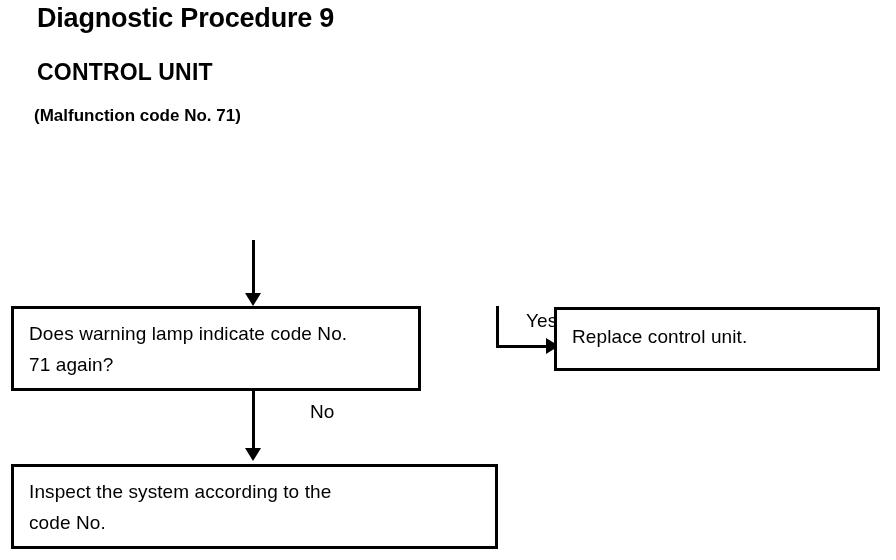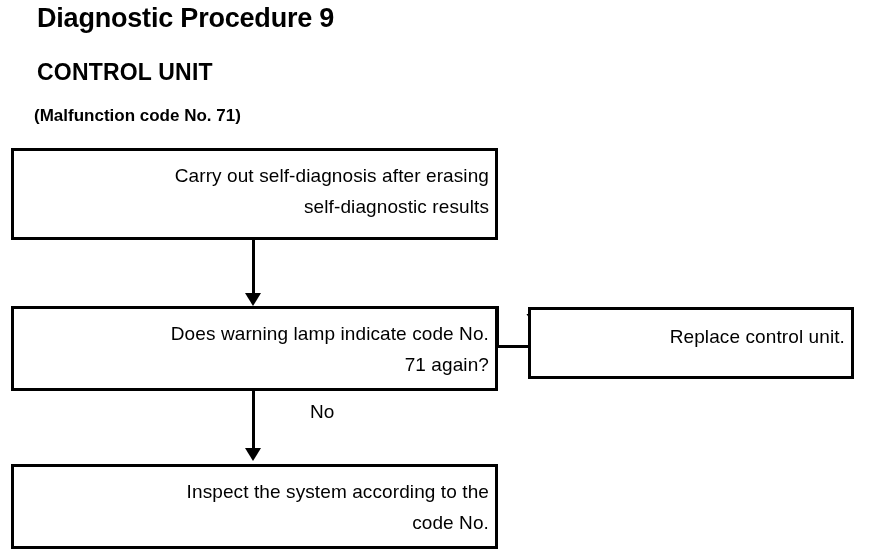--- a/index.html
+++ b/index.html
@@ -15,21 +15,20 @@
     overflow: hidden;
     font-family: "Liberation Sans", "DejaVu Sans", sans-serif;
     color: #000000;
     -webkit-font-smoothing: none;
   }
   .canvas {
     position: absolute;
     left: 0; top: 0;
     width: 896px;
     height: 560px;
-    text-align: right;
   }
 
   
   .title {
     position: absolute;
     left: 37px;
     top: 2px;
     font-size: 27px;
     font-weight: bold;
     letter-spacing: -0.2px;
@@ -72,22 +71,22 @@
     font-size: 19px;
     line-height: 31px;
     letter-spacing: 0.1px;
     white-space: pre-line;
   }
   .node-text.single {
     top: 11px;
   }
 
   #node-start      { left: 11px;  top: 148px; width: 487px; height: 92px; }
-  #node-question   { left: 11px;  top: 306px; width: 487px; height: 85px; }
-  #node-replace    { left: 528px; top: 307px; width: 326px; height: 72px; }
+  #node-question   { left: 11px;  top: 306px; width: 410px; height: 85px; }
+  #node-replace    { left: 554px; top: 307px; width: 326px; height: 64px; }
   #node-inspect    { left: 11px;  top: 464px; width: 487px; height: 85px; }
 
   
   .vline {
     position: absolute;
     width: 3px;
     background: #000000;
   }
   .hline {
     position: absolute;
@@ -138,24 +137,20 @@
 <body>
 
 <div class="canvas">
 
   <div class="title">Diagnostic Procedure 9</div>
 
   <div class="subtitle">CONTROL UNIT</div>
 
   <div class="subtitle2">(Malfunction code No. 71)</div>
 
-  <div class="node" id="node-start">
-    <div class="node-text">Carry out self-diagnosis after erasing
-self-diagnostic results</div>
-  </div>
 
   <div class="vline" id="conn1-line"></div>
   <div class="arrow-down" id="conn1-arrow"></div>
 
   <div class="node" id="node-question">
     <div class="node-text">Does warning lamp indicate code No.
 71 again?</div>
   </div>
 
   <div class="vline" id="conn3-vline"></div>

